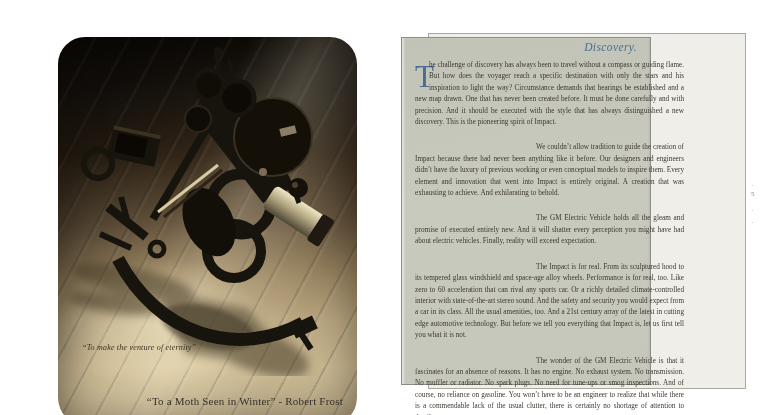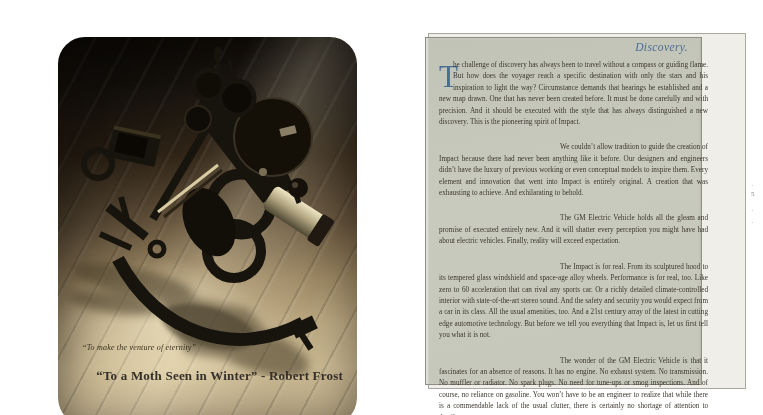--- a/index.html
+++ b/index.html
@@ -16,31 +16,31 @@
       linear-gradient(180deg,#0f0c08 0%,#1b1610 13%,#342718 30%,#6b5940 48%,#a48e68 62%,#c7b38b 74%,#d5c39a 85%,#c8b792 100%);
     box-shadow:inset 0 0 45px rgba(10,6,2,0.45);
     border-radius:27px;
   }
   .photo svg{position:absolute;left:0;top:0;}
   .inscription{
     position:absolute;left:24px;top:306px;
     font-style:italic;font-size:8px;color:rgba(36,28,14,0.9);letter-spacing:.2px;
   }
   .photo-caption{
-    position:absolute;top:368px;right:420px;
-    font-size:13px;color:#35302a;letter-spacing:.2px;white-space:nowrap;font-weight:bold;
+    position:absolute;top:395px;right:420px;
+    font-size:11px;color:#35302a;letter-spacing:.2px;white-space:nowrap;
   }
 
   
   .back-sheet{
     position:absolute;left:428px;top:33px;width:318px;height:356px;
     background:#efeee8;border:1px solid #a8a8a0;box-sizing:border-box;
   }
   .page{
-    position:absolute;left:425px;top:37px;width:277px;height:348px;box-sizing:border-box;
+    position:absolute;left:401px;top:37px;width:250px;height:348px;box-sizing:border-box;
     background:linear-gradient(170deg,#c2c3b7 0%,#c9cabe 45%,#c6c7bb 100%);
     border:1px solid #8d8d85;
     box-shadow:inset 2px 0 2px rgba(255,255,255,0.5), inset -1px 0 2px rgba(0,0,0,0.08);
   }
   .page-title{
     position:absolute;top:3px;right:13px;
     font-style:italic;font-size:11.5px;letter-spacing:.4px;color:#4a6d92;
   }
   .body-col{
     position:absolute;left:13px;top:22px;width:269px;

